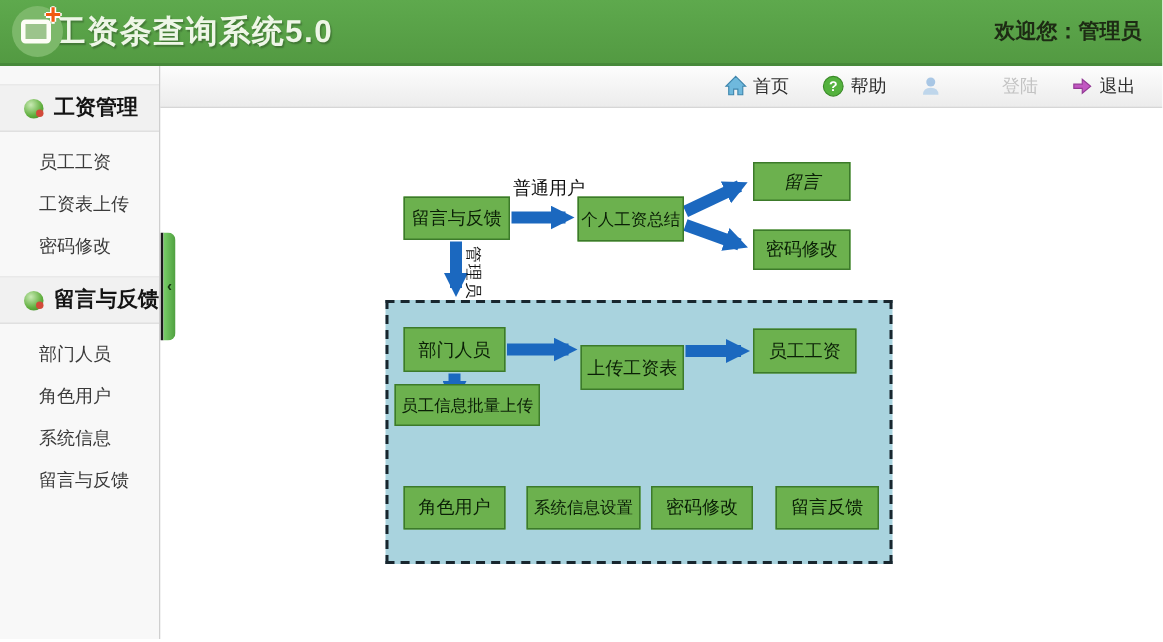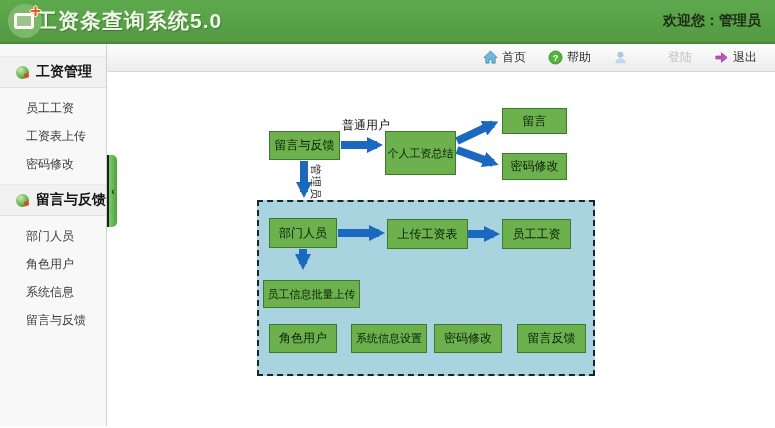--- a/index.html
+++ b/index.html
@@ -147,28 +147,28 @@
             <line x1="231" y1="161" x2="272" y2="161" marker-end="url(#ah)"></line>
             <line x1="350" y1="162" x2="387" y2="162" marker-end="url(#ah)"></line>
             <line x1="196" y1="177" x2="196" y2="192" marker-end="url(#ah)"></line>
           </g>
         </svg>
 
         <div class="elabel" style="left:235px; top:45px;">普通用户</div>
         <div class="vlabel">管理员</div>
 
         <div class="fnode" style="left:162px; top:59px; width:71px; height:29px;">留言与反馈</div>
-        <div class="fnode" style="left:278px; top:59px; width:71px; height:44px; font-size:11px;">个人工资总结</div>
-        <div class="fnode" style="left:395px; top:36px; width:65px; height:26px;">留言</div>
+        <div class="fnode" style="left:278px; top:59px; width:71px; height:30px; font-size:11px;">个人工资总结</div>
+        <div class="fnode" style="left:395px; top:36px; width:65px; height:26px;font-style:italic;">留言</div>
         <div class="fnode" style="left:395px; top:81px; width:65px; height:27px;">密码修改</div>
 
         <div class="fnode" style="left:162px; top:146px; width:68px; height:30px;">部门人员</div>
-        <div class="fnode" style="left:280px; top:147px; width:81px; height:30px;">上传工资表</div>
+        <div class="fnode" style="left:280px; top:158px; width:69px; height:30px;">上传工资表</div>
         <div class="fnode" style="left:395px; top:147px; width:69px; height:30px;">员工工资</div>
-        <div class="fnode" style="left:156px; top:208px; width:97px; height:28px; font-size:11px;">员工信息批量上传</div>
+        <div class="fnode" style="left:156px; top:184px; width:97px; height:28px; font-size:11px;">员工信息批量上传</div>
 
         <div class="fnode" style="left:162px; top:252px; width:68px; height:29px;">角色用户</div>
         <div class="fnode" style="left:244px; top:252px; width:76px; height:29px; font-size:11px;">系统信息设置</div>
         <div class="fnode" style="left:327px; top:252px; width:68px; height:29px;">密码修改</div>
         <div class="fnode" style="left:410px; top:252px; width:69px; height:29px;">留言反馈</div>
 
       </div>
     </div>
   </div>
 </div>

